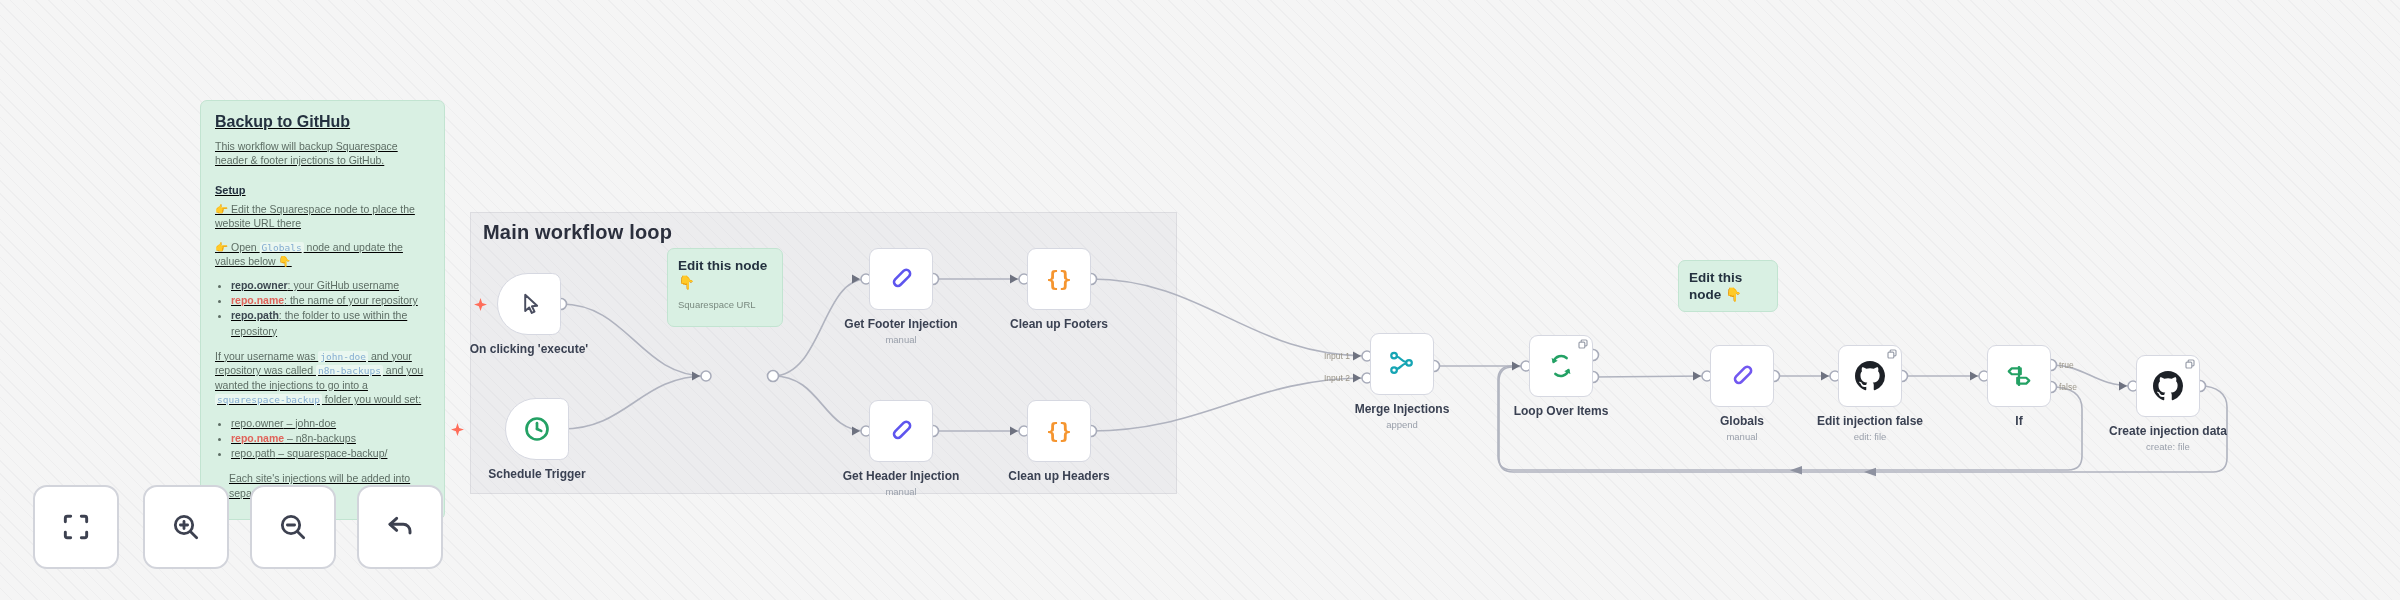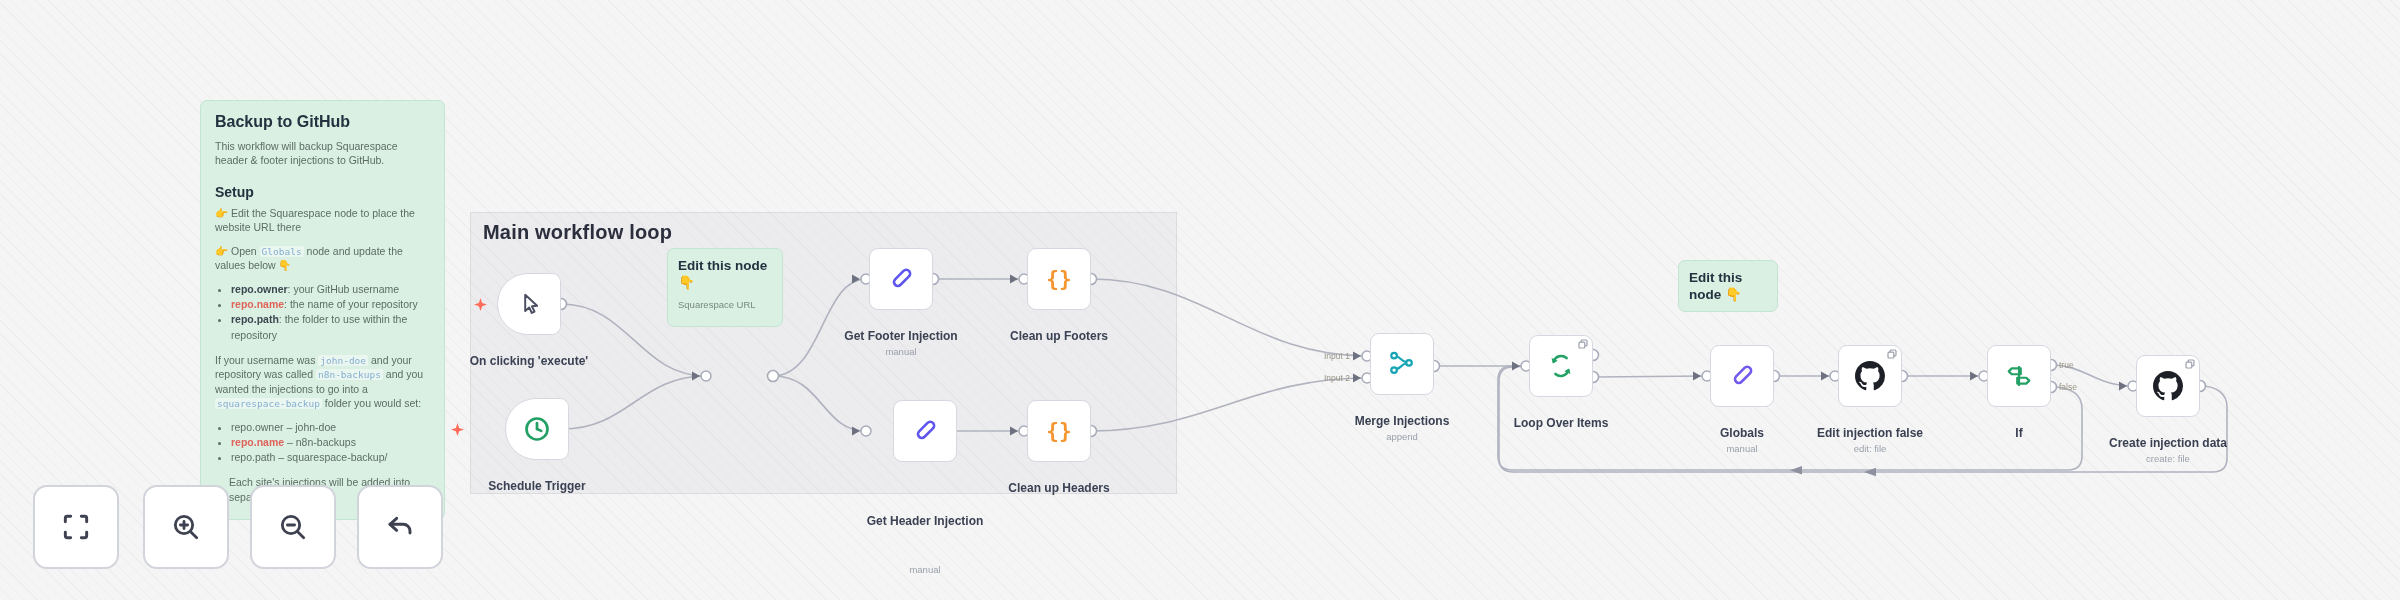--- a/index.html
+++ b/index.html
@@ -6,41 +6,41 @@
   body{font-family:"Liberation Sans",sans-serif;background:#f2f2f3;}
   #canvas{position:relative;width:2400px;height:600px;overflow:hidden;
     background:#f5f5f5;
     background-image:repeating-linear-gradient(45deg, rgba(255,255,255,0) 0 8px, rgba(110,110,125,0.05) 8px 9px);}
   
   .frame{position:absolute;left:470px;top:212px;width:705px;height:280px;
     background:rgba(212,212,218,0.28);border:1px solid rgba(150,150,160,0.18);border-radius:0;}
   .frame h1{margin:8px 0 0 12px;font-size:20px;font-weight:bold;color:#2b2f3d;letter-spacing:.2px;}
   
   .sticky{position:absolute;background:#d9f0e3;border:1px solid #c2e4d1;border-radius:7px;box-sizing:border-box;}
-  #note{left:200px;top:100px;width:245px;height:420px;padding:12px 14px;overflow:hidden;z-index:3;}
+  #note{left:200px;top:100px;width:245px;height:420px;padding:12px 14px;overflow:hidden;z-index:3;text-decoration:underline;}
   #note h2{margin:0 0 8px 0;font-size:16px;color:#24313f;}
-  #note h3{margin:16px 0 6px 0;font-size:14px;color:#24313f;}
+  #note h3{margin:16px 0 6px 0;font-size:11px;color:#24313f;}
   #note p{margin:0 4px 9px 0;font-size:10.5px;line-height:1.38;color:#5d6d64;}
   #note ul{margin:0 0 10px 0;padding-left:16px;}
   #note li{font-size:10.5px;line-height:1.45;color:#5d6d64;}
   #note .b{font-weight:bold;color:#3c4750;}
   #note .red{color:#e0635a;font-weight:bold;}
   #note .code{font-family:"DejaVu Sans Mono",monospace;font-size:9.5px;color:#86aed2;background:rgba(255,255,255,0.45);border-radius:2px;padding:0 2px;}
   #note .indent{padding-left:14px;}
   .mini-sticky{padding:9px 10px;z-index:3;}
   .mini-sticky .t{font-size:13.5px;font-weight:bold;color:#24313f;line-height:1.25;}
   .mini-sticky .s{font-size:9.5px;color:#79897f;margin-top:7px;}
   #sticky1{left:667px;top:248px;width:116px;height:79px;}
   #sticky2{left:1678px;top:260px;width:100px;height:52px;}
   
   .nw{position:absolute;width:170px;display:flex;flex-direction:column;align-items:center;z-index:4;}
   .nbox{position:relative;width:64px;height:62px;background:#fff;border:1.8px solid #d6d8e1;border-radius:9px;
     display:flex;align-items:center;justify-content:center;box-sizing:border-box;}
   .trigger .nbox{border-radius:32px 9px 9px 32px;}
-  .nlabel{margin-top:20px;font-size:12px;font-weight:bold;color:#3a4152;text-align:center;line-height:1.15;}
+  .nlabel{margin-top:8px;font-size:12px;font-weight:bold;color:#3a4152;text-align:center;line-height:1.15;}
   .nsub{margin-top:2px;font-size:9.5px;color:#9aa0ab;text-align:center;}
   .tmark{position:absolute;left:30px;top:25px;}
   .badge{position:absolute;top:3px;right:4px;}
   .braces{font-family:"DejaVu Sans Mono",monospace;font-size:21px;font-weight:bold;color:#f5952f;}
   
   .ctrl{position:absolute;width:82px;height:80px;background:#fff;border:2px solid #d2d4db;border-radius:14px;
     display:flex;align-items:center;justify-content:center;z-index:6;cursor:pointer;}
   svg{display:block;}
   #wires{position:absolute;left:0;top:0;z-index:2;}
 </style>
@@ -203,21 +203,21 @@
     <div class="nsub">manual</div>
   </div>
 
   <div class="nw" style="left:974px;top:248px;">
     <div class="nbox">
         <span class="braces">{}</span>
       </div>
     <div class="nlabel">Clean up Footers</div>
   </div>
 
-  <div class="nw" style="left:840px;top:400px;gap:33px;">
+  <div class="nw" style="left:816px;top:400px;">
     <div class="nbox">
         <span>
       <svg width="28" height="28" viewBox="0 0 24 24" fill="none" stroke="#5e55ee" stroke-width="2.2">
             <rect x="9.6" y="2.6" width="6.6" height="16.8" rx="3.3" transform="rotate(45 12.9 11)"></rect>
           </svg>
         </span>
       </div>
     <div class="nlabel">Get Header Injection</div>
     <div class="nsub">manual</div>
   </div>

